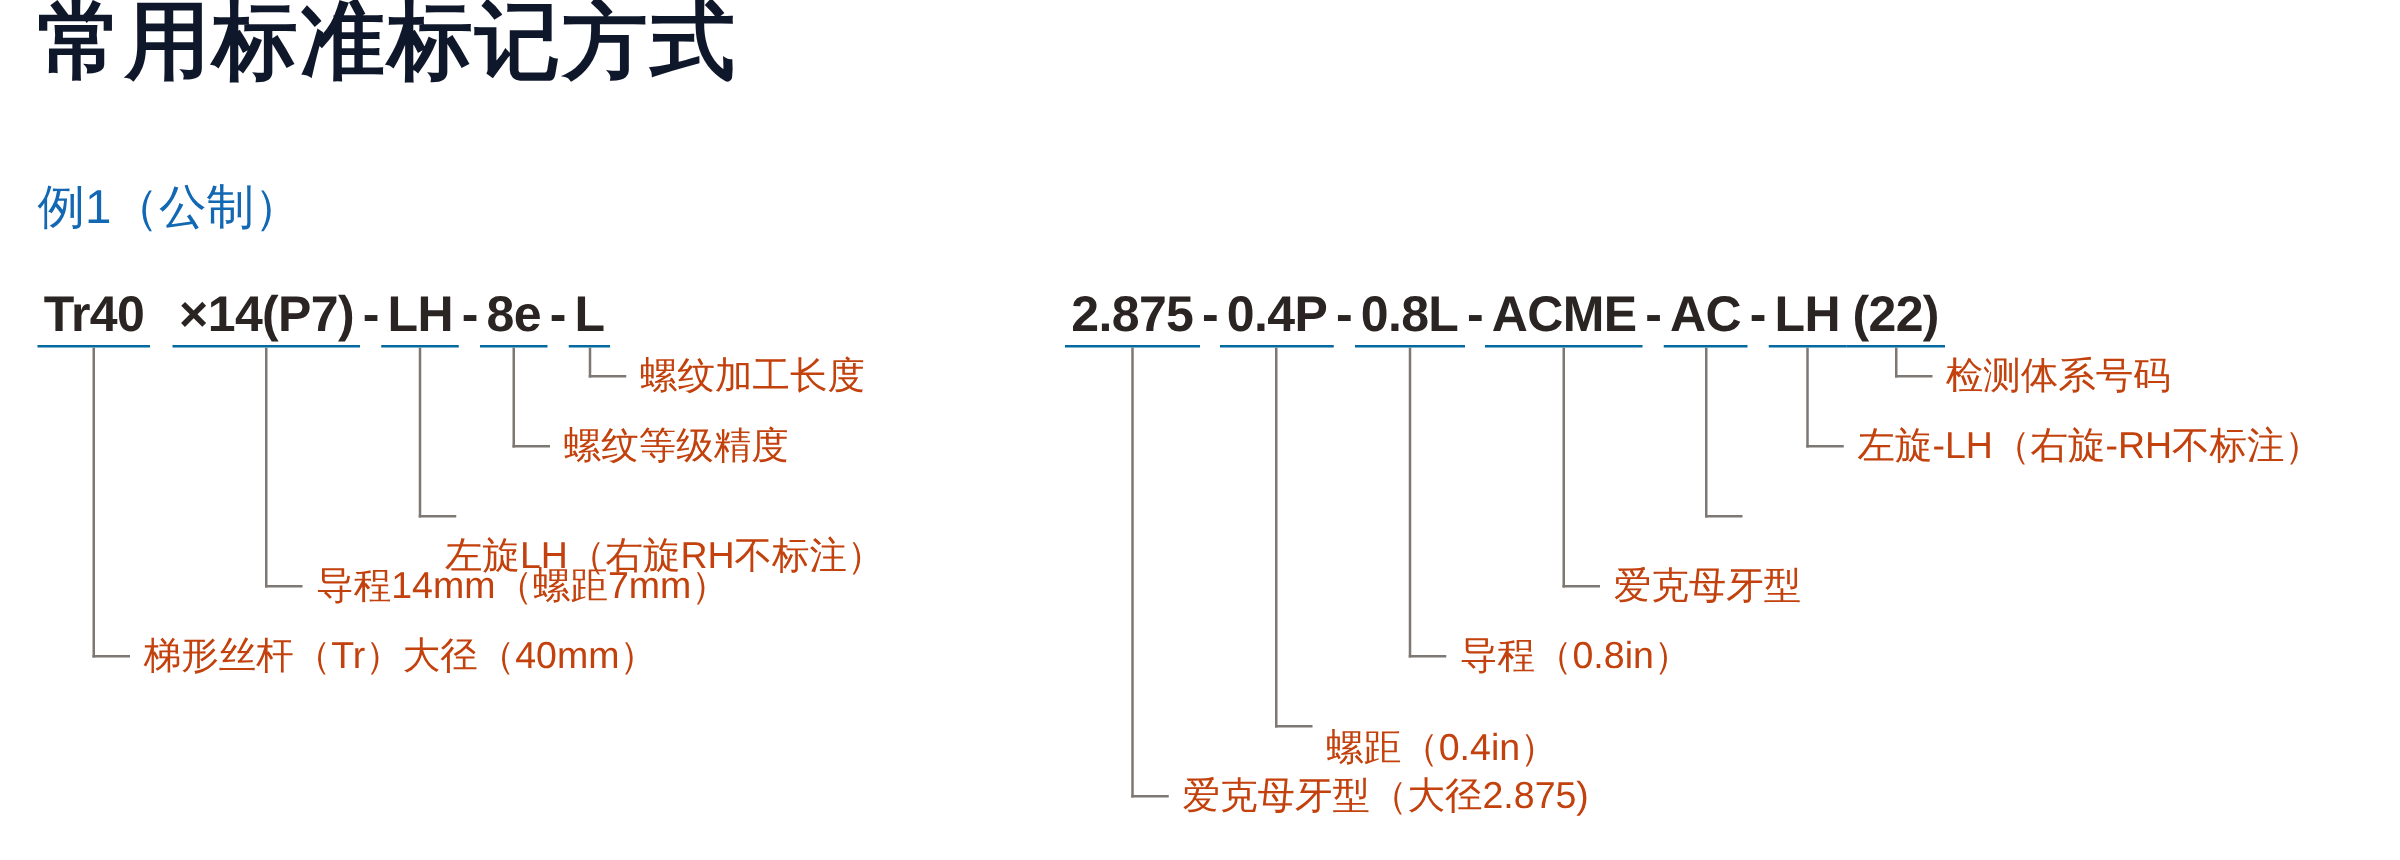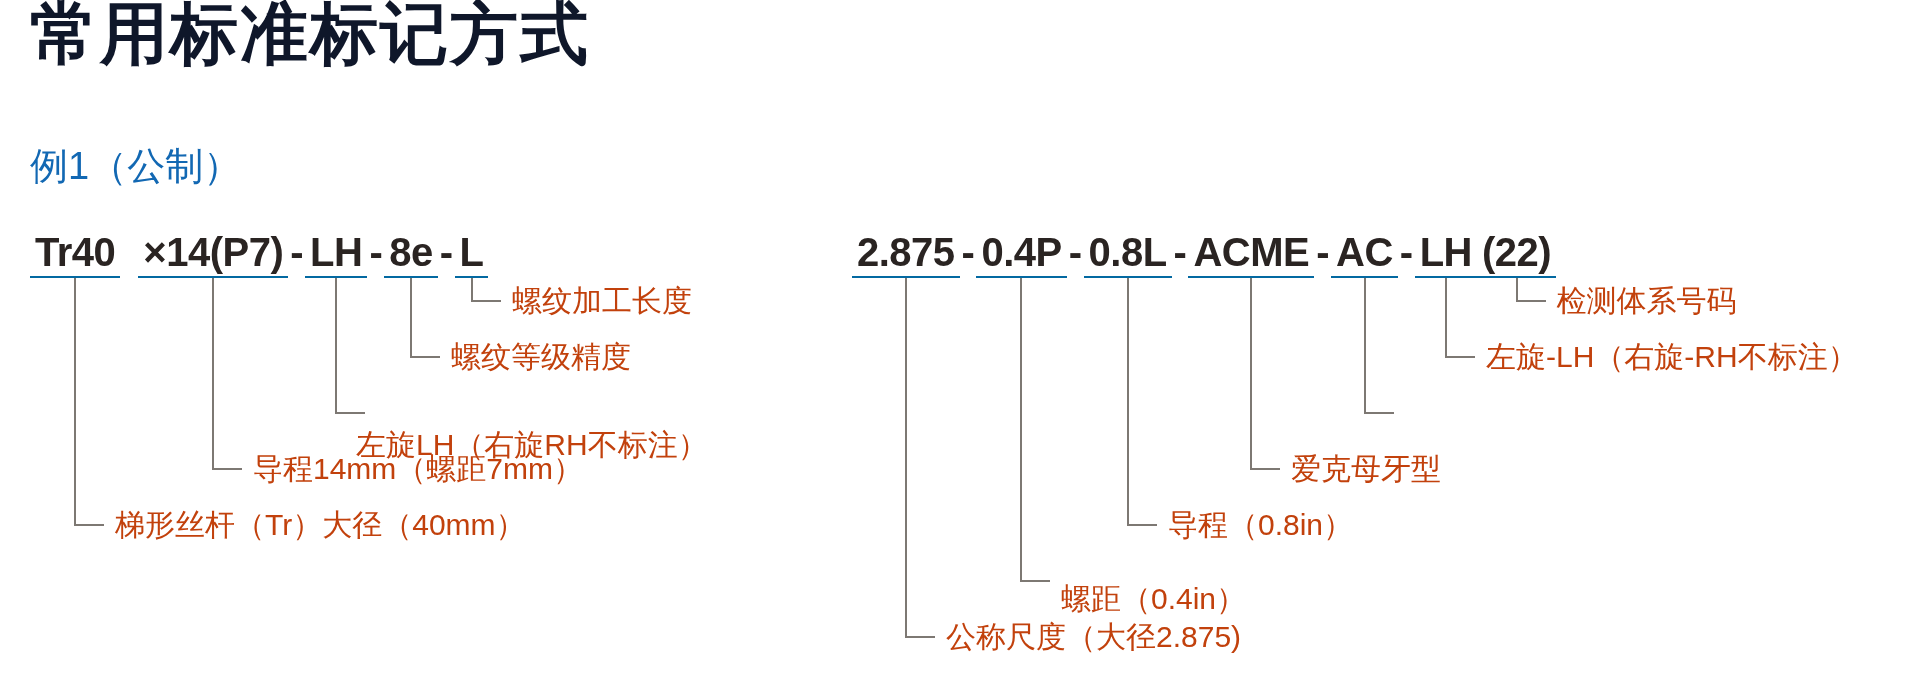--- a/index.html
+++ b/index.html
@@ -78,21 +78,21 @@
       <div class="callout-label" style="left: 421px; top: 218px;">螺纹等级精度</div>
       <div class="vline" style="left: 441px; top: 138px; height: 24px;"></div>
       <div class="hline" style="left: 441px; top: 160px;"></div>
       <div class="callout-label" style="left: 482px; top: 162px;">螺纹加工长度</div>
     </section>
 
   <section class="example ex2">
     <div class="designation"><span class="seg">2.875</span><span class="sep">-</span><span class="seg">0.4P</span><span class="sep">-</span><span class="seg">0.8L</span><span class="sep">-</span><span class="seg">ACME</span><span class="sep">-</span><span class="seg">AC</span><span class="sep">-</span><span class="seg">LH</span><span class="seg">(22)</span></div>
   <div class="vline" style="left: 53px; top: 138px; height: 360px;"></div>
       <div class="hline" style="left: 53px; top: 496px;"></div>
-      <div class="callout-label" style="left: 94px; top: 498px;">公称尺度（大径2.875)</div>
+      <div class="callout-label" style="left: 94px; top: 498px;">爱克母牙型（大径2.875)</div>
       <div class="vline" style="left: 168px; top: 138px; height: 304px;"></div>
       <div class="hline" style="left: 168px; top: 440px;"></div>
       <div class="callout-label" style="left: 209px; top: 460px;">螺距（0.4in）</div>
       <div class="vline" style="left: 275px; top: 138px; height: 248px;"></div>
       <div class="hline" style="left: 275px; top: 384px;"></div>
       <div class="callout-label" style="left: 316px; top: 386px;">导程（0.8in）</div>
       <div class="vline" style="left: 398px; top: 138px; height: 192px;"></div>
       <div class="hline" style="left: 398px; top: 328px;"></div>
       <div class="callout-label" style="left: 439px; top: 330px;">爱克母牙型</div>
       <div class="vline" style="left: 511.5px; top: 138px; height: 136px;"></div>

